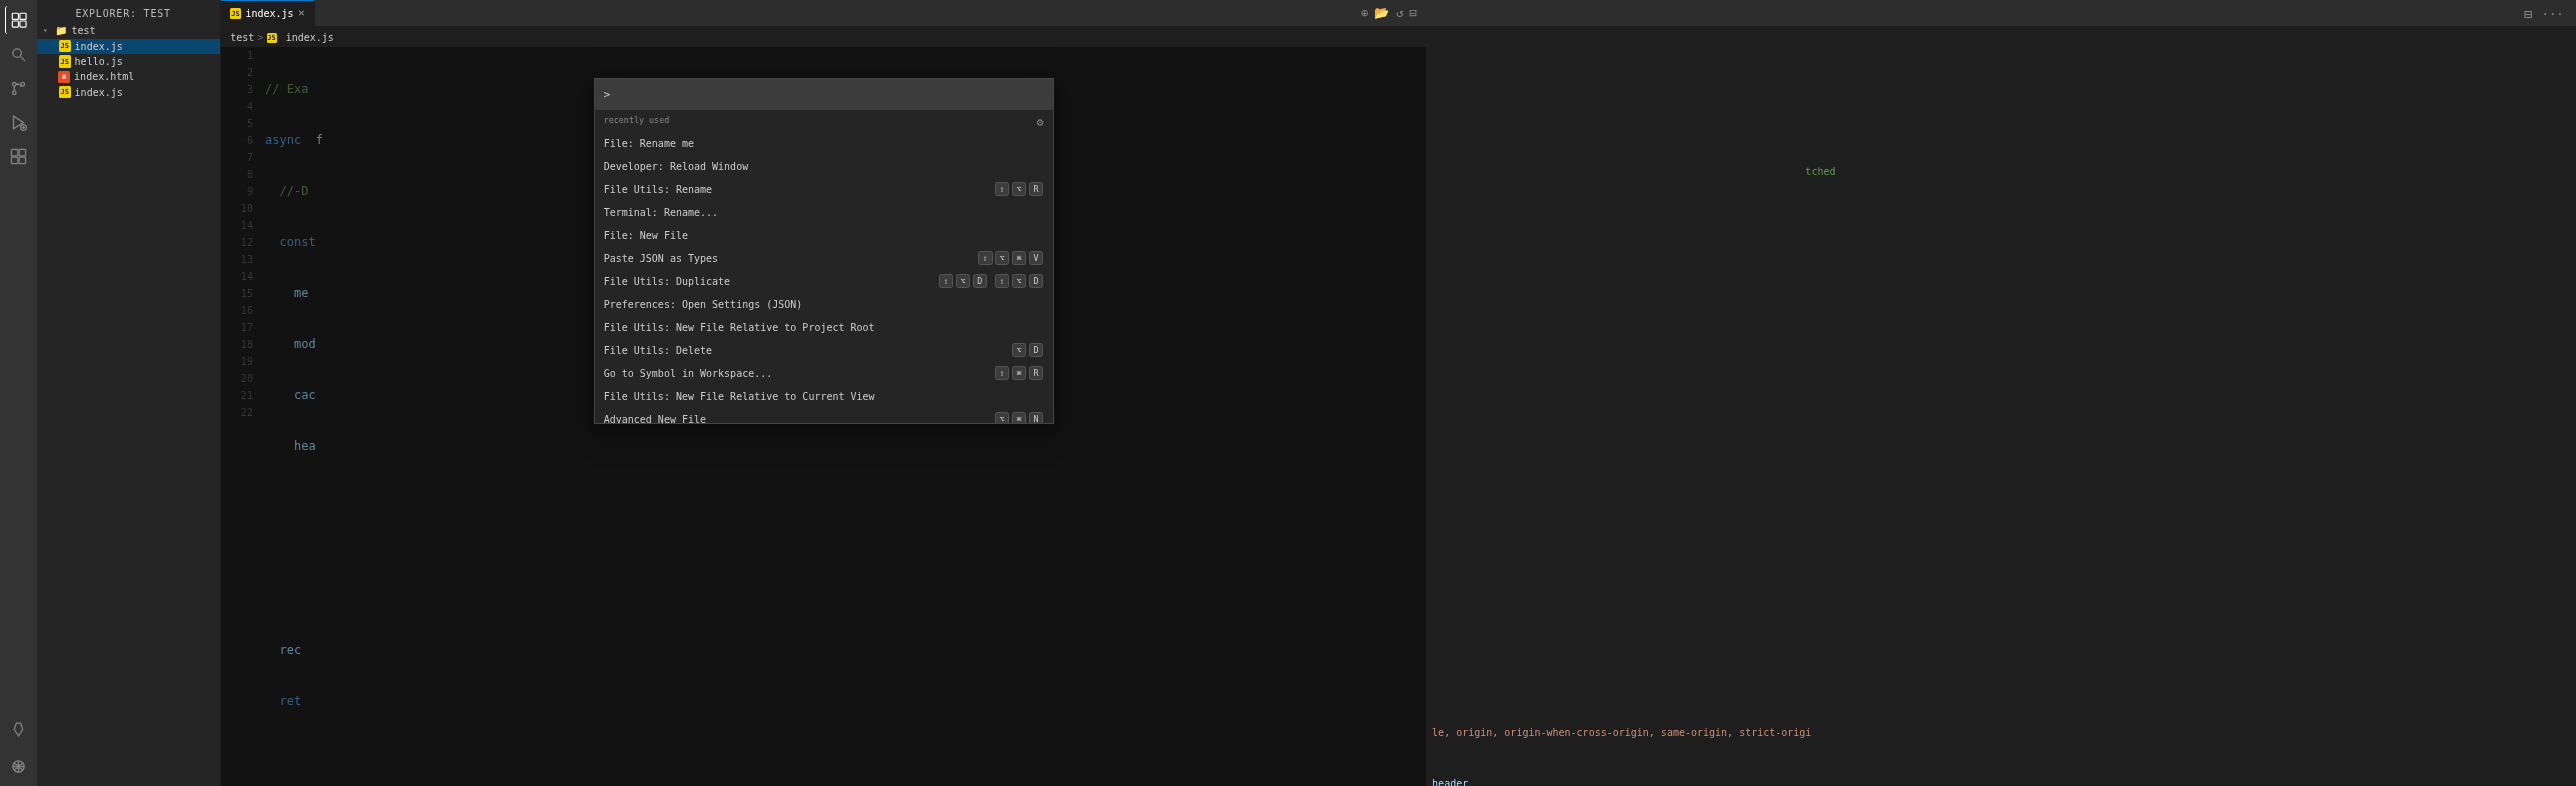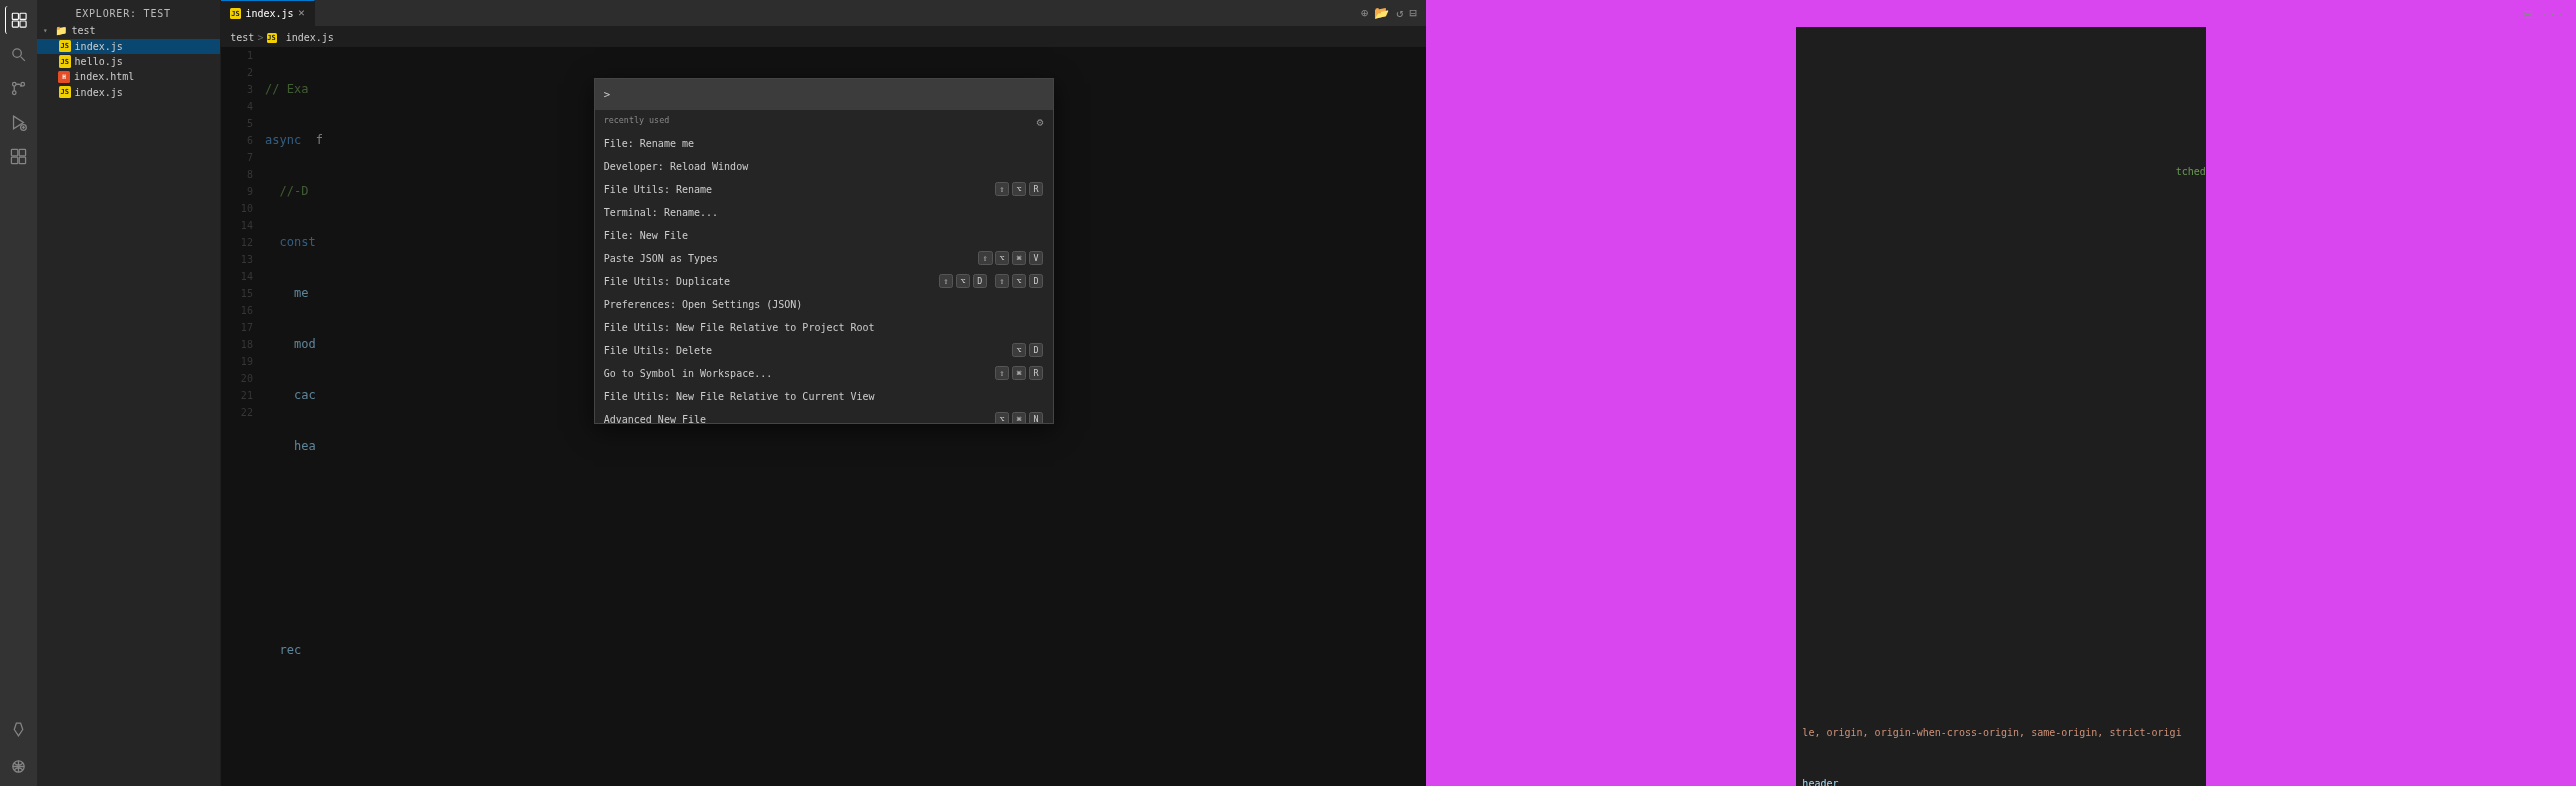--- a/index.html
+++ b/index.html
@@ -261,21 +261,20 @@
     }
 
     
     .right-panel {
       width: 1150px;
       background: #d946ef;
       flex-shrink: 0;
       display: flex;
       flex-direction: column;
       overflow: hidden;
-      align-items: center;
     }
     .right-panel .editor-body {
       font-family: 'Consolas', monospace;
     }
   </style>
 </head>
 <body>
 
 <div class="activity-bar">
   <div class="activity-icon active" title="Explorer">
@@ -422,20 +421,21 @@
       <div class="code-line"><span class="plain">  </span><span class="cmt">//-D</span></div>
       <div class="code-line"><span class="plain">  </span><span class="kw">const</span></div>
       <div class="code-line"><span class="plain">    </span><span class="var">me</span></div>
       <div class="code-line"><span class="plain">    </span><span class="var">mod</span></div>
       <div class="code-line"><span class="plain">    </span><span class="var">cac</span></div>
       <div class="code-line"><span class="plain">    </span><span class="var">hea</span></div>
       <div class="code-line"></div>
       <div class="code-line"></div>
       <div class="code-line"></div>
       <div class="code-line"><span class="plain">  </span><span class="var">rec</span></div>
+      <div class="code-line"><span class="plain">  </span><span class="kw">ret</span></div>
       
       
       
       
       
       
       
       
     </div>
 

